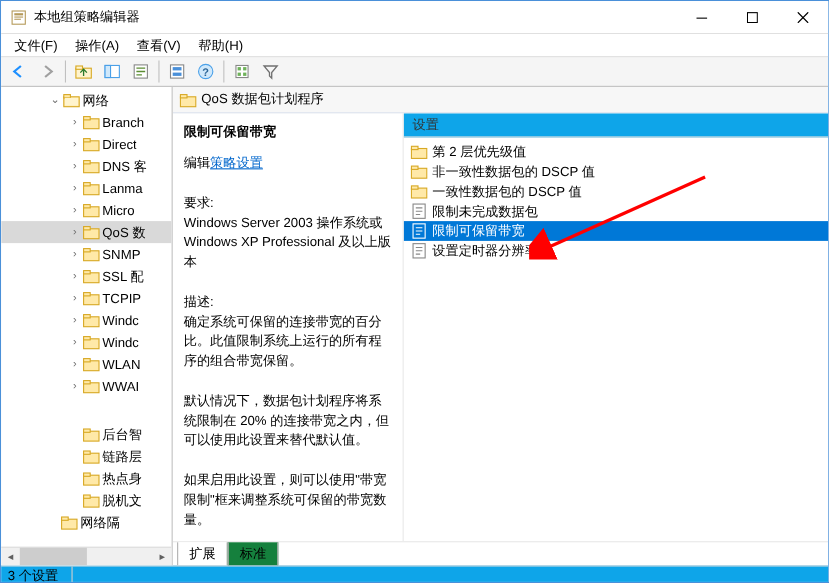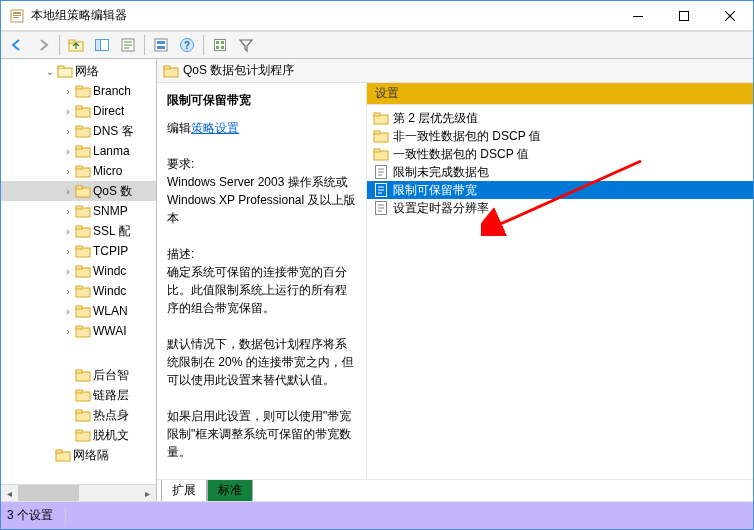--- a/index.html
+++ b/index.html
@@ -27,29 +27,29 @@
   .tree-scroll-h .arrow { width: 17px; height: 17px; display: flex; align-items: center; justify-content: center; color: #606060; font-size: 10px; }
   .tree-scroll-h .track { flex: 1; position: relative; height: 17px; }
   .tree-scroll-h .thumb { position: absolute; left: 0; width: 50%; height: 17px; background: #cdcdcd; }
   .right { flex: 1; display: flex; flex-direction: column; overflow: hidden; }
   .right-header { height: 24px; background: #f7f7f7; border-bottom: 1px solid #dde3ee; display: flex; align-items: center; padding-left: 6px; gap: 4px; }
   .right-body { flex: 1; display: flex; overflow: hidden; }
   .detail { width: 210px; min-width: 210px; padding: 8px 10px; font-size: 12px; line-height: 1.5; border-right: 1px solid #e8e8e8; overflow: hidden; }
   .detail .name { font-weight: bold; margin-bottom: 10px; }
   .detail a { color: #0066cc; text-decoration: underline; }
   .list { flex: 1; display: flex; flex-direction: column; position: relative; overflow: hidden; }
-  .list-head { height: 22px; border-bottom: 1px solid #e0e0e0; display: flex; align-items: center; padding-left: 8px; font-size: 12px; color: #333; background: #eab308; }
+  .list-head { height: 22px; border-bottom: 1px solid #e0e0e0; display: flex; align-items: center; padding-left: 8px; font-size: 12px; color: #333; background: #0ea5e9; }
   .list-items { padding-top: 4px; }
   .list-row { height: 18px; display: flex; align-items: center; gap: 4px; padding-left: 6px; font-size: 12px; }
   .list-row.selected { background: #0078d7; color: #fff; }
   .list-row .licon { width: 16px; height: 16px; flex-shrink: 0; }
   .tabs { height: 22px; display: flex; align-items: flex-end; padding-left: 4px; gap: 0; border-top: 1px solid #e8e8e8; }
   .tab { border: 1px solid #b0b0b0; border-top: none; padding: 2px 10px; font-size: 12px; background: #15803d; position: relative; bottom: -1px; }
   .tab.active { background: #fff; }
-  .status { height: 28px; border-top: 1px solid #e0e0e0; padding-left: 6px; display: flex; align-items: center; font-size: 12px; background: #c4b5fd; }
+  .status { height: 15px; border-top: 1px solid #e0e0e0; padding-left: 6px; display: flex; font-size: 12px; background: #0ea5e9; }
   .status .cell { border-right: 1px solid #d0d0d0; padding-right: 12px; }
   svg { display: block; }
   .arrow-overlay { position: absolute; pointer-events: none; z-index: 50; top: 155px; left: 480px; width: 170px; height: 80px; }
 </style>
 </head>
 <body>
 
 <div class="window">
   <div class="titlebar">
     <span class="icon">
@@ -73,20 +73,26 @@
           </svg>
         </div>
       <div class="btn close">
           <svg width="10" height="10">
             <path d="M0 0 L10 10 M10 0 L0 10" stroke="#000" stroke-width="1.2"></path>
           </svg>
         </div>
     </div>
   </div>
 
+  <div class="menubar">
+    <span class="menu">文件(F)</span>
+    <span class="menu">操作(A)</span>
+    <span class="menu">查看(V)</span>
+    <span class="menu">帮助(H)</span>
+  </div>
 
   <div class="toolbar">
     <div class="tbtn">
         <svg width="16" height="16">
           <path d="M10 3 L4 8 L10 13" fill="none" stroke="#1e90ff" stroke-width="2"></path>
         </svg>
       </div>
     <div class="tbtn">
         <svg width="16" height="16">
           <path d="M6 3 L12 8 L6 13" fill="none" stroke="#a0a0a0" stroke-width="2"></path>

